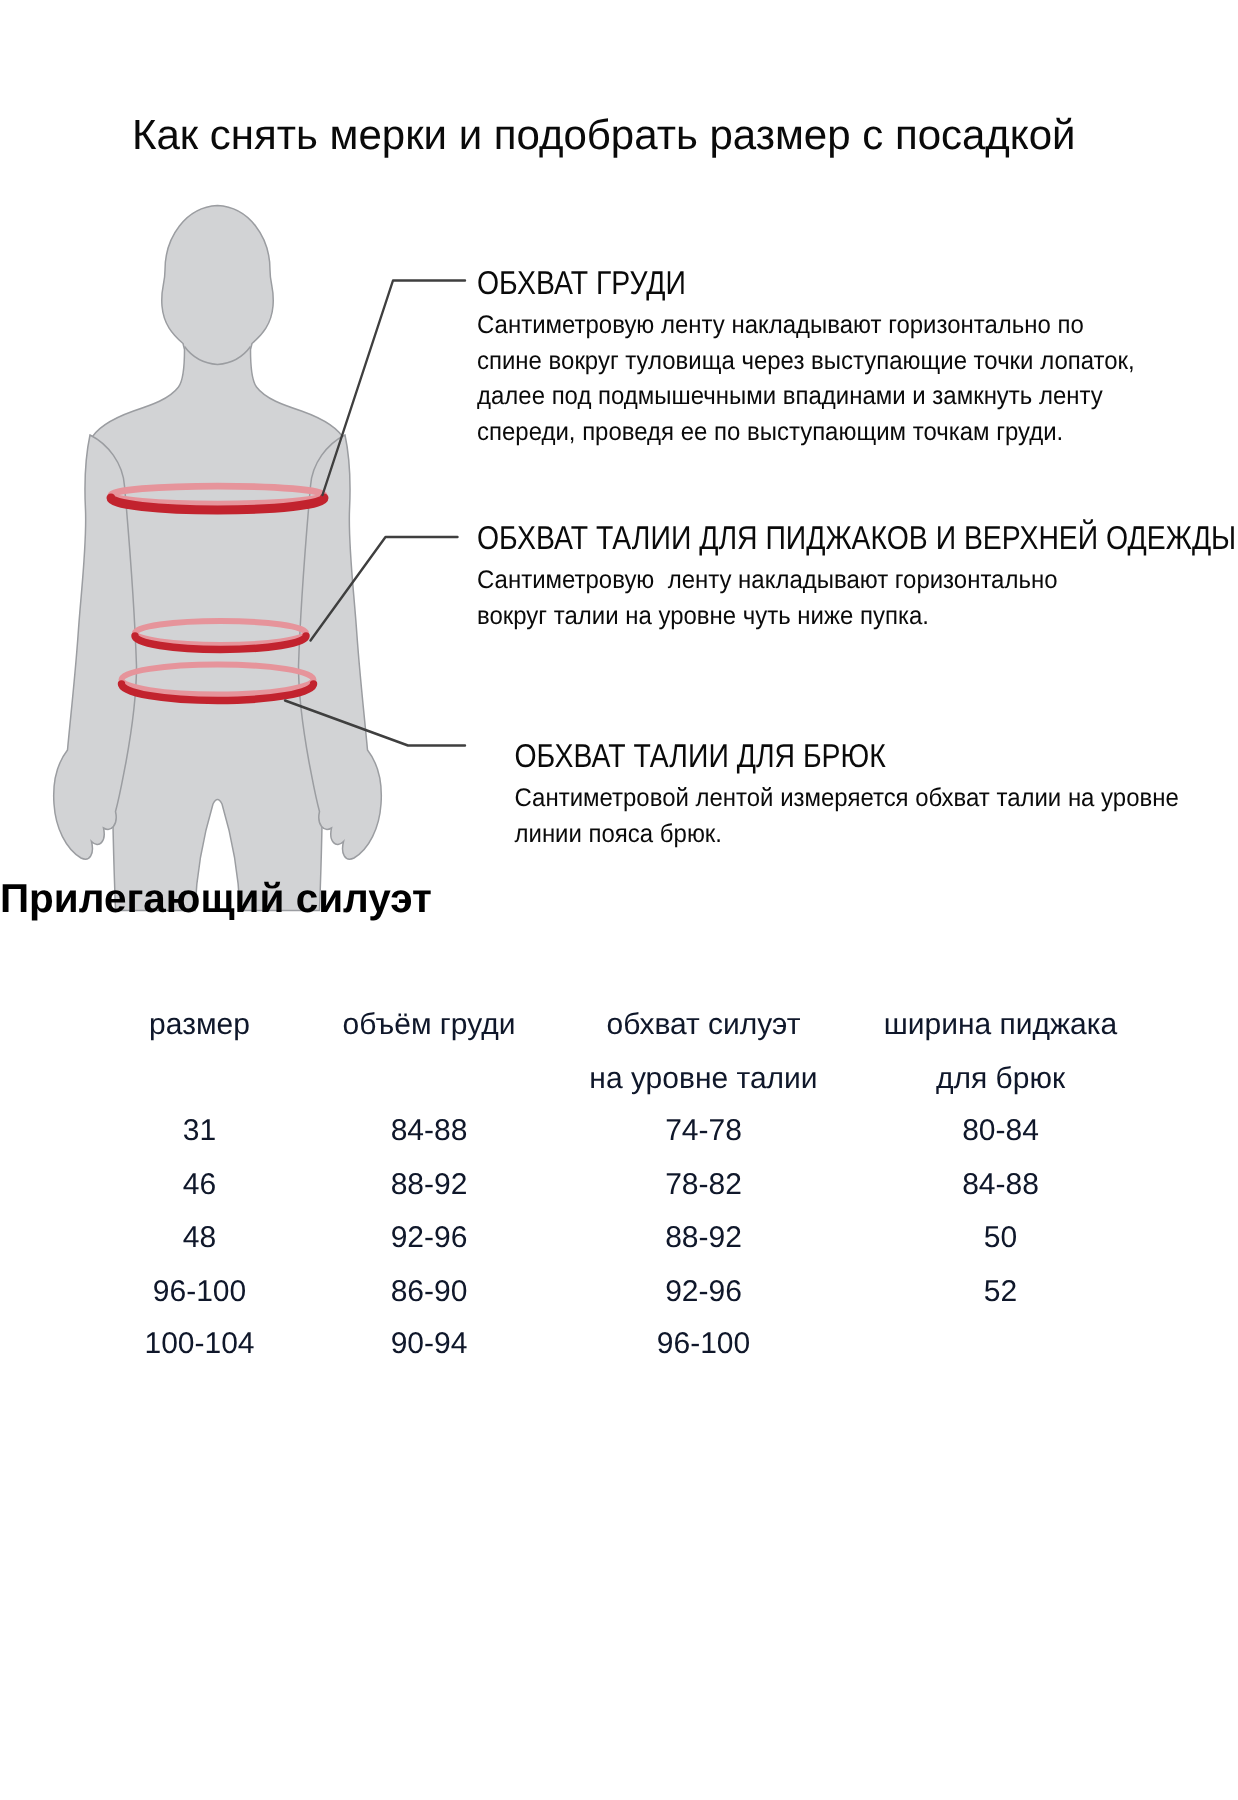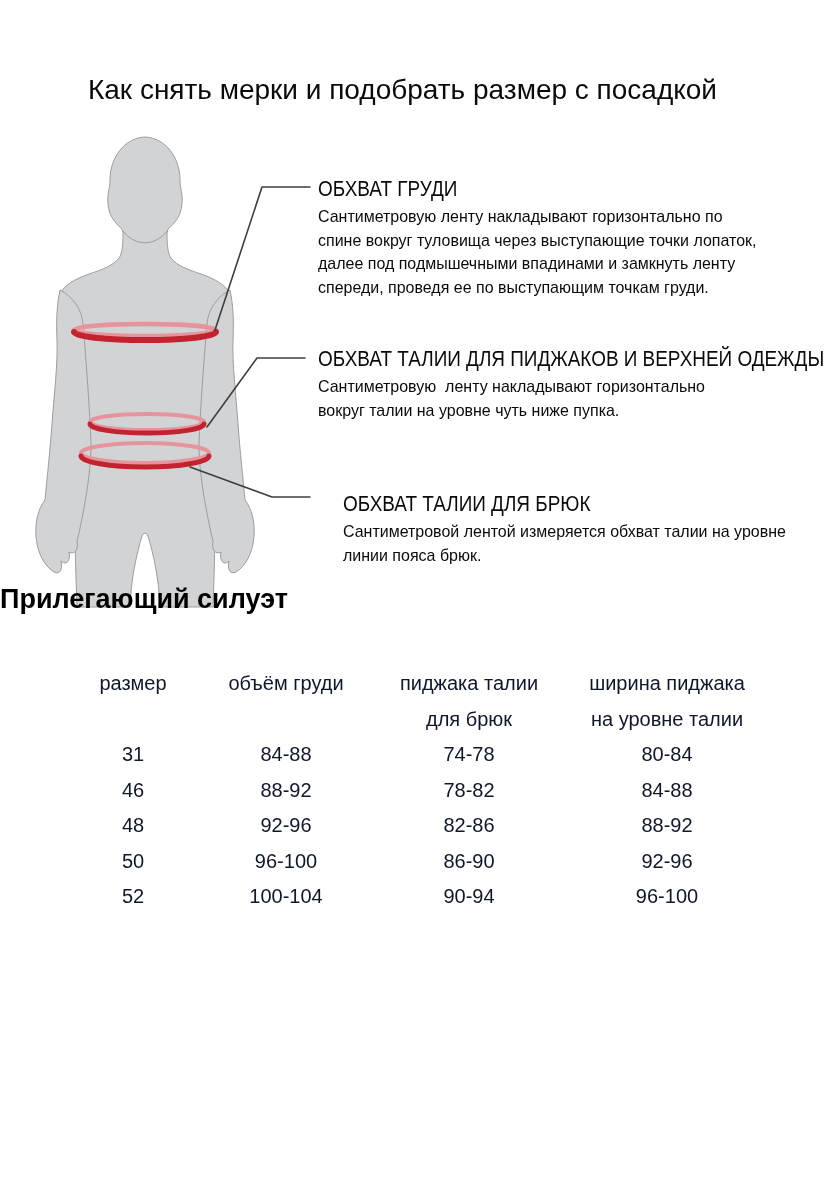--- a/index.html
+++ b/index.html
@@ -159,41 +159,40 @@
       <div class="line">линии пояса брюк.</div>
     </div>
   </div>
 
   <div class="section-title">Прилегающий силуэт</div>
 
   <div class="size-grid">
 
     <div class="cell">размер</div>
     <div class="cell">объём груди</div>
-    <div class="cell">пиджака талии</div>
+    <div class="cell">обхват силуэт</div>
     <div class="cell">ширина пиджака</div>
 
     <div class="cell"></div>
     <div class="cell"></div>
+    <div class="cell">на уровне талии</div>
     <div class="cell">для брюк</div>
-    <div class="cell">на уровне талии</div>
 
     <div class="cell">31</div>
     <div class="cell">84-88</div>
     <div class="cell">74-78</div>
     <div class="cell">80-84</div>
 
     <div class="cell">46</div>
     <div class="cell">88-92</div>
     <div class="cell">78-82</div>
     <div class="cell">84-88</div>
 
     <div class="cell">48</div>
     <div class="cell">92-96</div>
-    <div class="cell">82-86</div>
     <div class="cell">88-92</div>
 
     <div class="cell">50</div>
     <div class="cell">96-100</div>
     <div class="cell">86-90</div>
     <div class="cell">92-96</div>
 
     <div class="cell">52</div>
     <div class="cell">100-104</div>
     <div class="cell">90-94</div>

